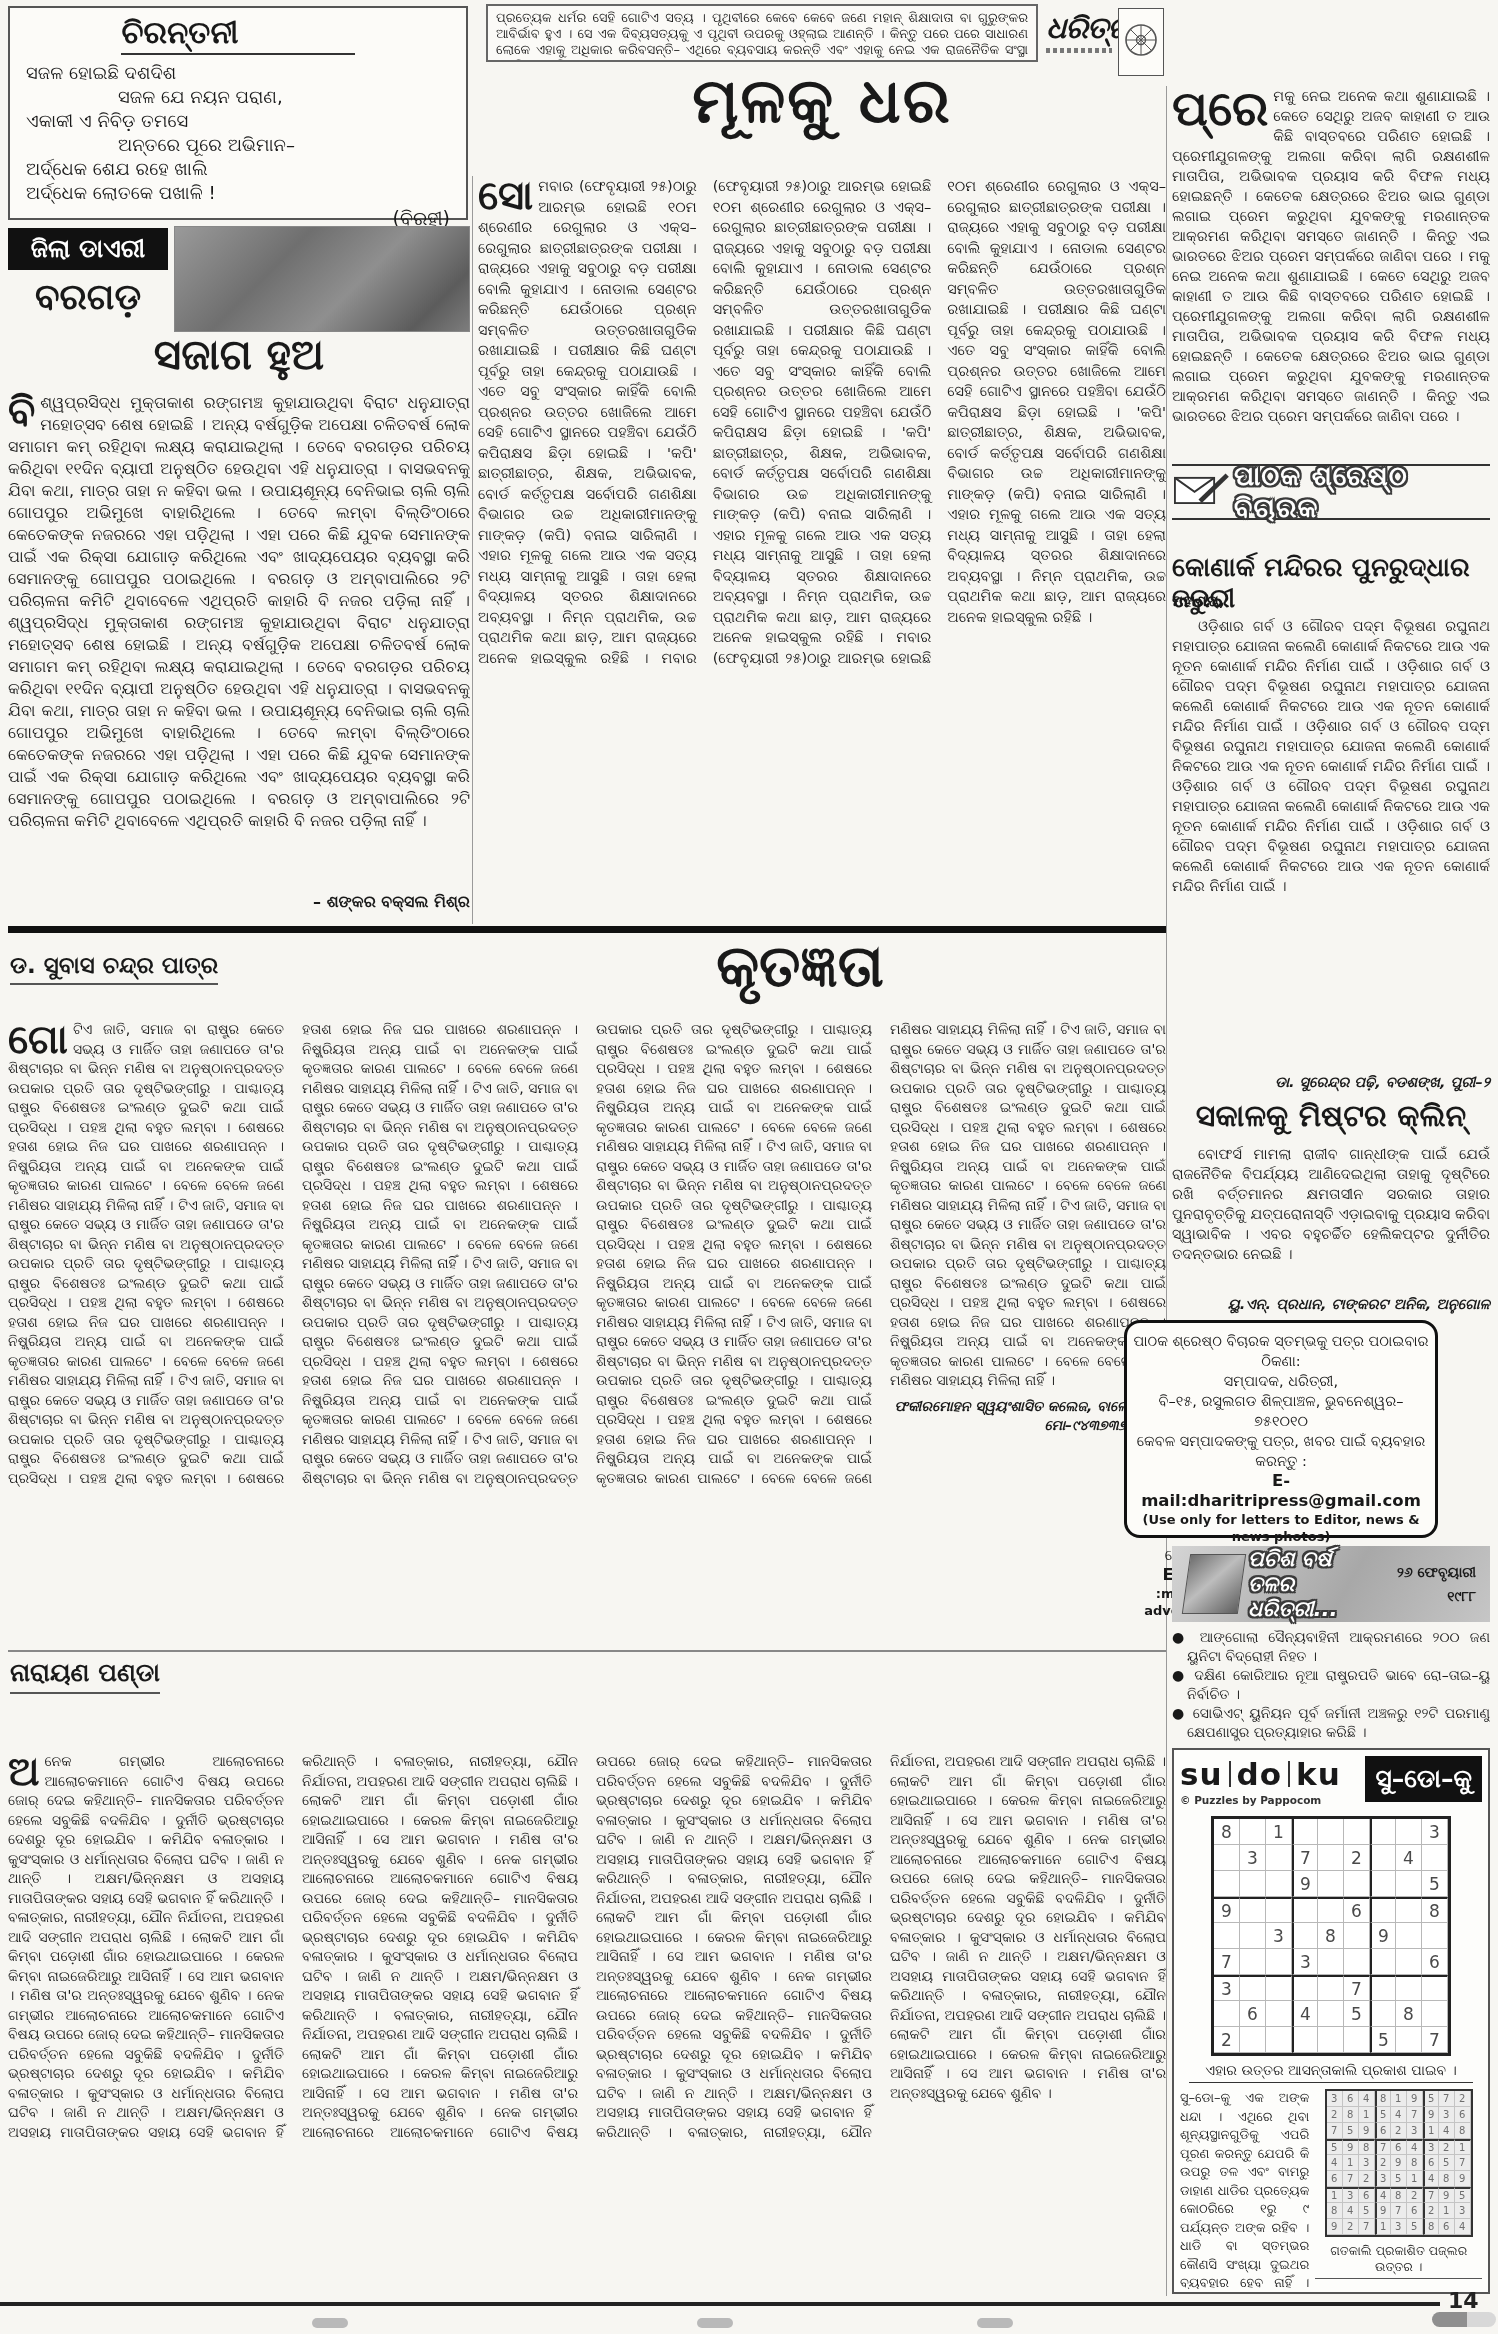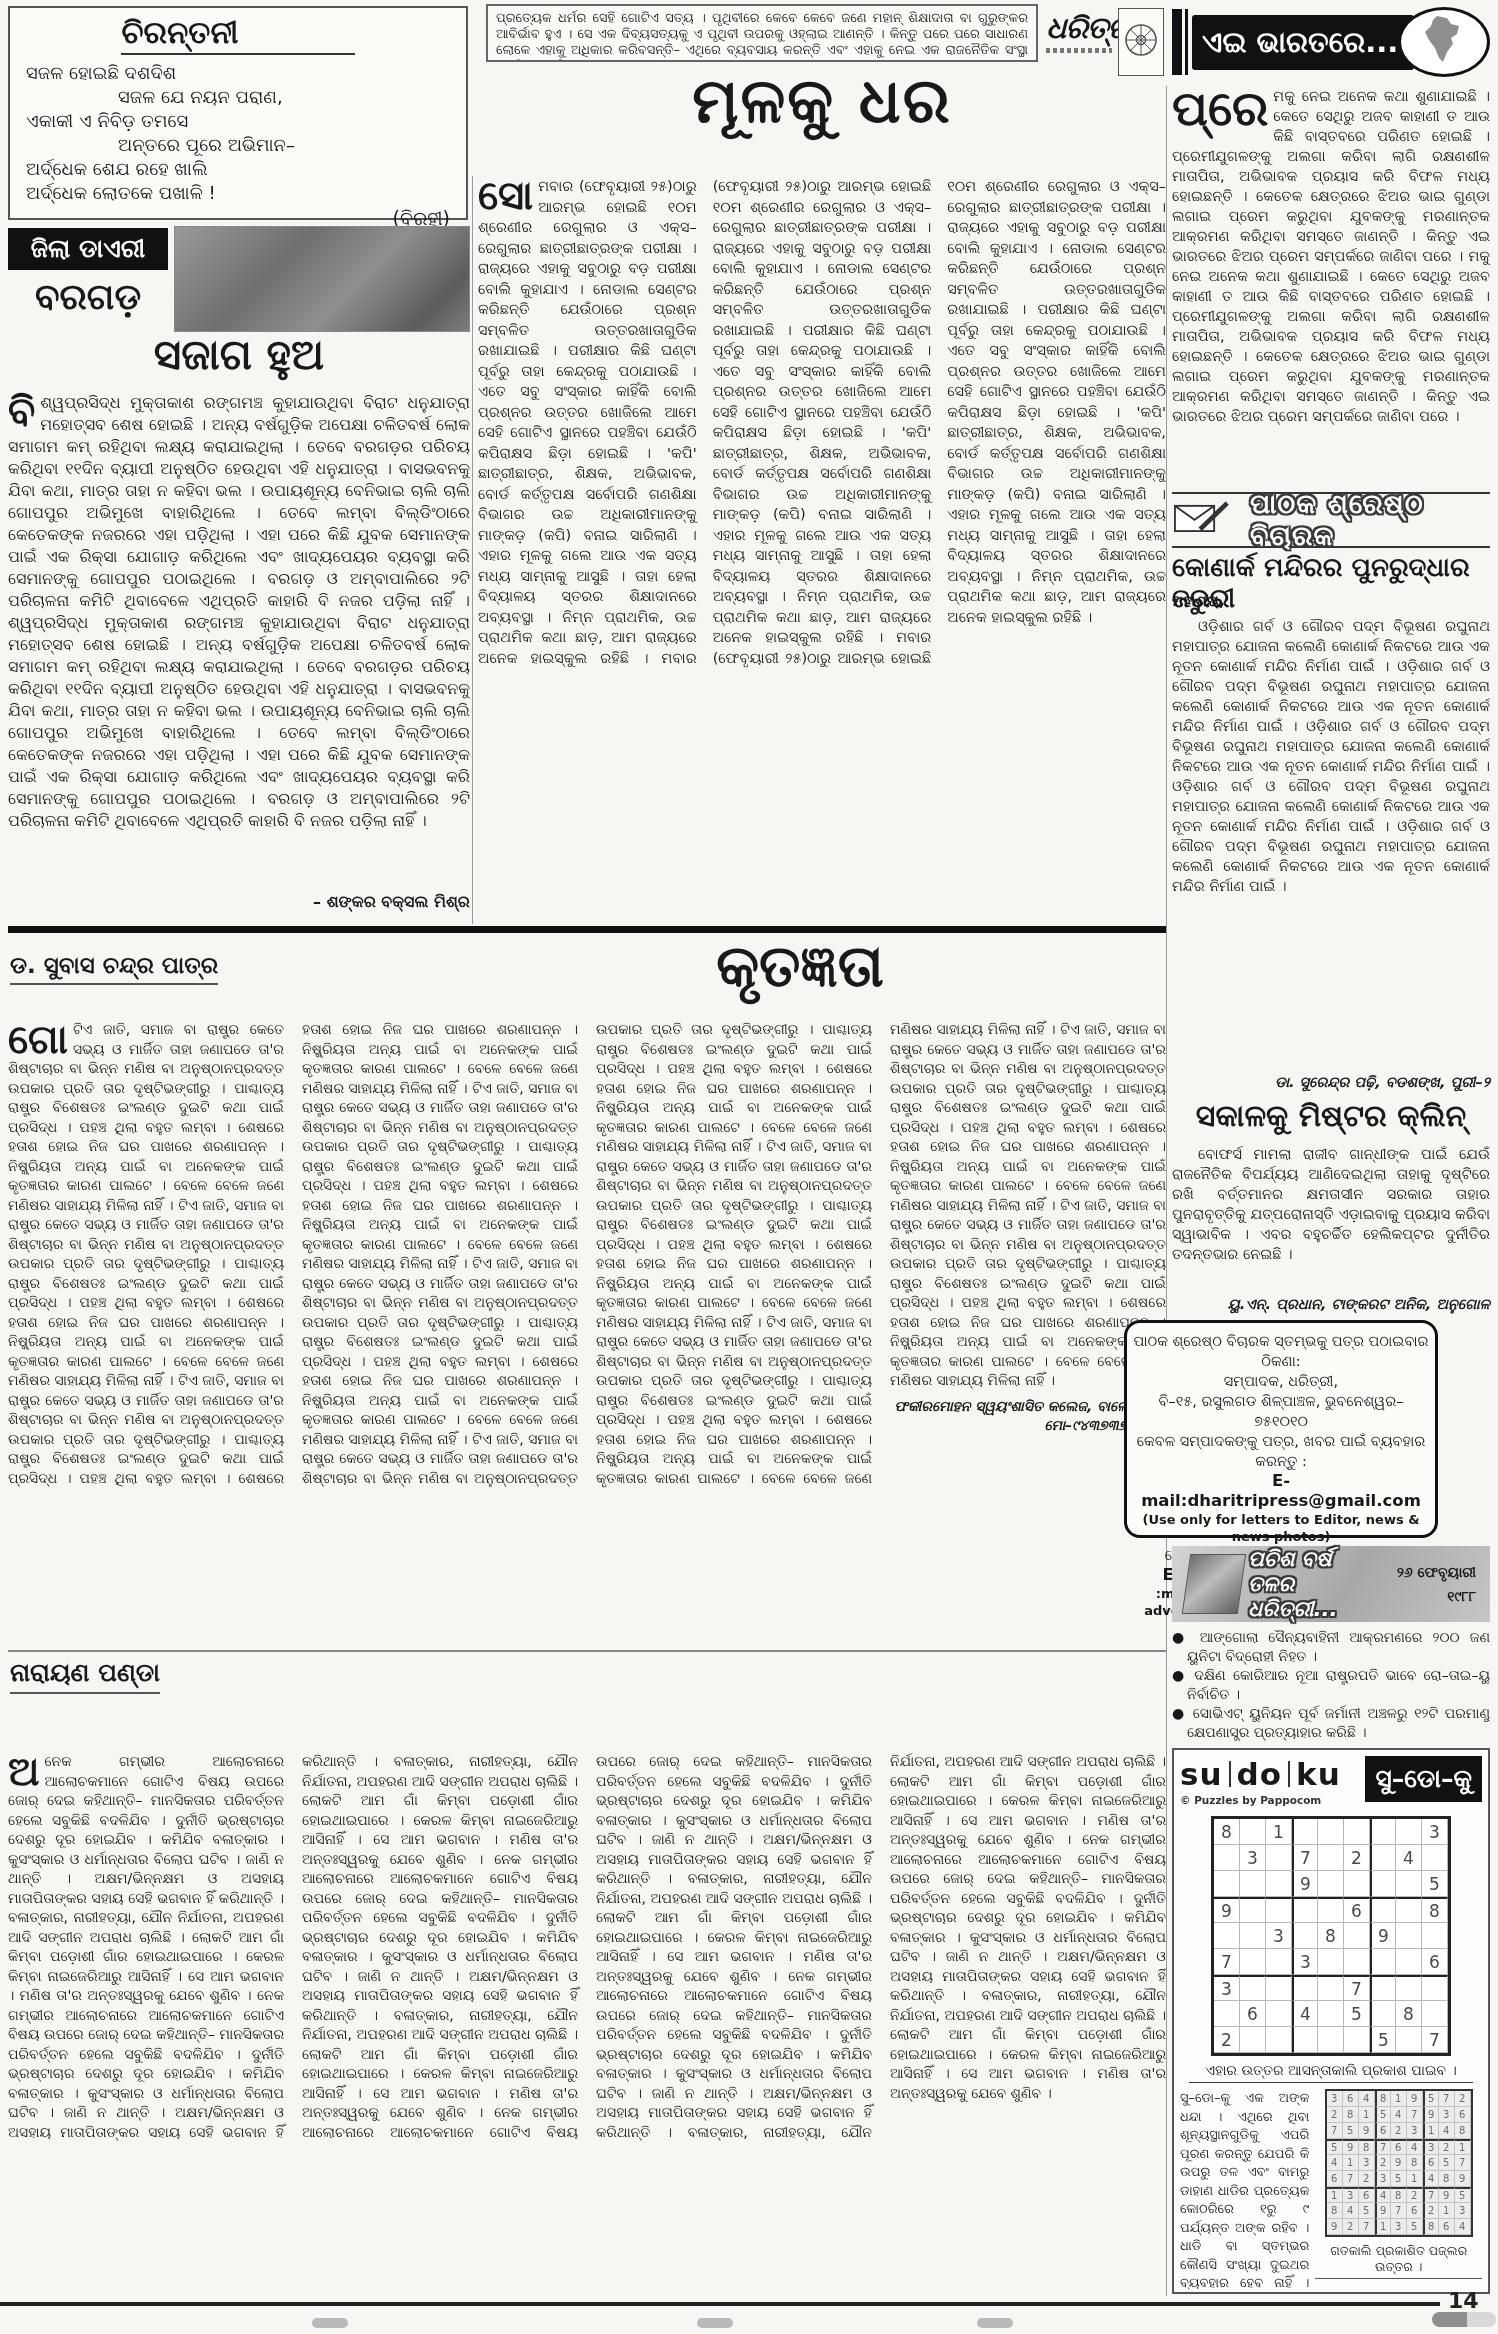--- a/index.html
+++ b/index.html
@@ -29,22 +29,22 @@
   .ei-banner{position:absolute;left:1172px;top:6px;width:318px;height:72px;display:flex;align-items:center;}
   .ei-bar1{width:10px;height:66px;background:#111;margin-right:3px;}
   .ei-bar2{width:3px;height:66px;background:#111;margin-right:4px;}
   .ei-black{flex:1;background:#111;color:#fff;font-size:29px;font-weight:bold;
     padding:10px 4px 10px 10px;border-radius:3px;}
   .ei-oval{width:86px;height:64px;background:#fff;border:3px solid #111;border-radius:50%;
     margin-left:-16px;display:flex;align-items:center;justify-content:center;flex-shrink:0;}
   
   .india-story{position:absolute;left:1172px;top:86px;width:318px;height:402px;font-size:14.5px;
     line-height:20px;text-align:justify;overflow:hidden;}
-  .pathaka{position:absolute;left:1172px;top:492px;width:318px;height:56px;border-top:2px solid #333;
-    border-bottom:2px solid #333;display:flex;align-items:center;gap:20px;padding:4px 2px;box-sizing:border-box;}
+  .pathaka{position:absolute;left:1172px;top:464px;width:318px;height:56px;border-top:2px solid #333;
+    border-bottom:2px solid #333;display:flex;align-items:center;gap:4px;padding:4px 2px;box-sizing:border-box;}
   .outline-text{color:#fff;font-weight:bold;
     text-shadow:-2px -2px 0 #3a3a3a,2px -2px 0 #3a3a3a,-2px 2px 0 #3a3a3a,2px 2px 0 #3a3a3a,
       0 2px 0 #3a3a3a,0 -2px 0 #3a3a3a,2px 0 0 #3a3a3a,-2px 0 0 #3a3a3a;}
   .pathaka-title{font-size:27px;letter-spacing:1px;}
   .letter1-hl{position:absolute;left:1172px;top:552px;width:318px;font-size:26px;font-weight:bold;}
   .salutation{position:absolute;left:1172px;top:592px;font-size:15px;font-weight:bold;}
   .letter-body{width:318px;font-size:14.5px;line-height:20px;text-align:justify;overflow:hidden;text-indent:26px;}
   .letter1-body{position:absolute;left:1172px;top:616px;height:456px;}
   .letter-sig{position:absolute;left:1172px;width:318px;text-align:right;font-weight:bold;
     font-style:italic;font-size:14.5px;}
@@ -172,32 +172,20 @@
         <g stroke="#555" stroke-width="1">
           <line x1="18" y1="13" x2="18" y2="43"></line>
             <line x1="3" y1="28" x2="33" y2="28"></line>
           <line x1="7.4" y1="17.4" x2="28.6" y2="38.6"></line>
             <line x1="28.6" y1="17.4" x2="7.4" y2="38.6"></line>
         </g>
       </svg>
     </span>
   </div>
 
-  <div class="ei-banner">
-    <div class="ei-bar1"></div>
-    <div class="ei-bar2"></div>
-    <div class="ei-black">ଏଇ ଭାରତରେ...</div>
-    <div class="ei-oval">
-      <span>
-        <svg width="46" height="52" viewBox="0 0 46 52">
-          <path d="M16,2 L26,4 L30,10 L38,12 L36,20 L30,24 L32,30 L26,38 L22,48 L18,44 L14,34 L8,26 L4,18 L10,12 L12,6 Z" fill="#8f8f8f"></path>
-        </svg>
-      </span>
-    </div>
-  </div>
 
   <div class="india-story">
     <span class="dc dc-big">ପ୍ରେ</span><span>ମକୁ ନେଇ ଅନେକ କଥା ଶୁଣାଯାଇଛି । କେତେ ସେଥିରୁ ଅଜବ କାହାଣୀ ତ ଆଉ କିଛି ବାସ୍ତବରେ ପରିଣତ ହୋଇଛି । ପ୍ରେମୀଯୁଗଳଙ୍କୁ ଅଲଗା କରିବା ଲାଗି ରକ୍ଷଣଶୀଳ ମାତାପିତା, ଅଭିଭାବକ ପ୍ରୟାସ କରି ବିଫଳ ମଧ୍ୟ ହୋଇଛନ୍ତି । କେତେକ କ୍ଷେତ୍ରରେ ଝିଅର ଭାଇ ଗୁଣ୍ଡା ଲଗାଇ ପ୍ରେମ କରୁଥିବା ଯୁବକଙ୍କୁ ମରଣାନ୍ତକ ଆକ୍ରମଣ କରିଥିବା ସମସ୍ତେ ଜାଣନ୍ତି । କିନ୍ତୁ ଏଇ ଭାରତରେ ଝିଅର ପ୍ରେମ ସମ୍ପର୍କରେ ଜାଣିବା ପରେ । ମକୁ ନେଇ ଅନେକ କଥା ଶୁଣାଯାଇଛି । କେତେ ସେଥିରୁ ଅଜବ କାହାଣୀ ତ ଆଉ କିଛି ବାସ୍ତବରେ ପରିଣତ ହୋଇଛି । ପ୍ରେମୀଯୁଗଳଙ୍କୁ ଅଲଗା କରିବା ଲାଗି ରକ୍ଷଣଶୀଳ ମାତାପିତା, ଅଭିଭାବକ ପ୍ରୟାସ କରି ବିଫଳ ମଧ୍ୟ ହୋଇଛନ୍ତି । କେତେକ କ୍ଷେତ୍ରରେ ଝିଅର ଭାଇ ଗୁଣ୍ଡା ଲଗାଇ ପ୍ରେମ କରୁଥିବା ଯୁବକଙ୍କୁ ମରଣାନ୍ତକ ଆକ୍ରମଣ କରିଥିବା ସମସ୍ତେ ଜାଣନ୍ତି । କିନ୍ତୁ ଏଇ ଭାରତରେ ଝିଅର ପ୍ରେମ ସମ୍ପର୍କରେ ଜାଣିବା ପରେ ।</span>
   </div>
 
   <h1 class="edit-hl" style="margin:0;">ମୂଳକୁ ଧର</h1>
   <div class="edit-body">
     <span class="dc">ସୋ</span><span>ମବାର (ଫେବୃୟାରୀ ୨୫)ଠାରୁ ଆରମ୍ଭ ହୋଇଛି ୧୦ମ ଶ୍ରେଣୀର ରେଗୁଲାର ଓ ଏକ୍ସ–ରେଗୁଲାର ଛାତ୍ରୀଛାତ୍ରଙ୍କ ପରୀକ୍ଷା । ରାଜ୍ୟରେ ଏହାକୁ ସବୁଠାରୁ ବଡ଼ ପରୀକ୍ଷା ବୋଲି କୁହାଯାଏ । ନୋଡାଲ ସେଣ୍ଟର କରିଛନ୍ତି ଯେଉଁଠାରେ ପ୍ରଶ୍ନ ସମ୍ବଳିତ ଉତ୍ତରଖାତାଗୁଡିକ ରଖାଯାଇଛି । ପରୀକ୍ଷାର କିଛି ଘଣ୍ଟା ପୂର୍ବରୁ ତାହା କେନ୍ଦ୍ରକୁ ପଠାଯାଉଛି । ଏତେ ସବୁ ସଂସ୍କାର କାହିଁକି ବୋଲି ପ୍ରଶ୍ନର ଉତ୍ତର ଖୋଜିଲେ ଆମେ ସେହି ଗୋଟିଏ ସ୍ଥାନରେ ପହଞ୍ଚିବା ଯେଉଁଠି କପିରାକ୍ଷସ ଛିଡ଼ା ହୋଇଛି । 'କପି' ଛାତ୍ରୀଛାତ୍ର, ଶିକ୍ଷକ, ଅଭିଭାବକ, ବୋର୍ଡ କର୍ତ୍ତୃପକ୍ଷ ସର୍ବୋପରି ଗଣଶିକ୍ଷା ବିଭାଗର ଉଚ୍ଚ ଅଧିକାରୀମାନଙ୍କୁ ମାଙ୍କଡ଼ (କପି) ବନାଇ ସାରିଲାଣି । ଏହାର ମୂଳକୁ ଗଲେ ଆଉ ଏକ ସତ୍ୟ ମଧ୍ୟ ସାମ୍ନାକୁ ଆସୁଛି । ତାହା ହେଲା ବିଦ୍ୟାଳୟ ସ୍ତରର ଶିକ୍ଷାଦାନରେ ଅବ୍ୟବସ୍ଥା । ନିମ୍ନ ପ୍ରାଥମିକ, ଉଚ୍ଚ ପ୍ରାଥମିକ କଥା ଛାଡ଼, ଆମ ରାଜ୍ୟରେ ଅନେକ ହାଇସ୍କୁଲ ରହିଛି । ମବାର (ଫେବୃୟାରୀ ୨୫)ଠାରୁ ଆରମ୍ଭ ହୋଇଛି ୧୦ମ ଶ୍ରେଣୀର ରେଗୁଲାର ଓ ଏକ୍ସ–ରେଗୁଲାର ଛାତ୍ରୀଛାତ୍ରଙ୍କ ପରୀକ୍ଷା । ରାଜ୍ୟରେ ଏହାକୁ ସବୁଠାରୁ ବଡ଼ ପରୀକ୍ଷା ବୋଲି କୁହାଯାଏ । ନୋଡାଲ ସେଣ୍ଟର କରିଛନ୍ତି ଯେଉଁଠାରେ ପ୍ରଶ୍ନ ସମ୍ବଳିତ ଉତ୍ତରଖାତାଗୁଡିକ ରଖାଯାଇଛି । ପରୀକ୍ଷାର କିଛି ଘଣ୍ଟା ପୂର୍ବରୁ ତାହା କେନ୍ଦ୍ରକୁ ପଠାଯାଉଛି । ଏତେ ସବୁ ସଂସ୍କାର କାହିଁକି ବୋଲି ପ୍ରଶ୍ନର ଉତ୍ତର ଖୋଜିଲେ ଆମେ ସେହି ଗୋଟିଏ ସ୍ଥାନରେ ପହଞ୍ଚିବା ଯେଉଁଠି କପିରାକ୍ଷସ ଛିଡ଼ା ହୋଇଛି । 'କପି' ଛାତ୍ରୀଛାତ୍ର, ଶିକ୍ଷକ, ଅଭିଭାବକ, ବୋର୍ଡ କର୍ତ୍ତୃପକ୍ଷ ସର୍ବୋପରି ଗଣଶିକ୍ଷା ବିଭାଗର ଉଚ୍ଚ ଅଧିକାରୀମାନଙ୍କୁ ମାଙ୍କଡ଼ (କପି) ବନାଇ ସାରିଲାଣି । ଏହାର ମୂଳକୁ ଗଲେ ଆଉ ଏକ ସତ୍ୟ ମଧ୍ୟ ସାମ୍ନାକୁ ଆସୁଛି । ତାହା ହେଲା ବିଦ୍ୟାଳୟ ସ୍ତରର ଶିକ୍ଷାଦାନରେ ଅବ୍ୟବସ୍ଥା । ନିମ୍ନ ପ୍ରାଥମିକ, ଉଚ୍ଚ ପ୍ରାଥମିକ କଥା ଛାଡ଼, ଆମ ରାଜ୍ୟରେ ଅନେକ ହାଇସ୍କୁଲ ରହିଛି । ମବାର (ଫେବୃୟାରୀ ୨୫)ଠାରୁ ଆରମ୍ଭ ହୋଇଛି ୧୦ମ ଶ୍ରେଣୀର ରେଗୁଲାର ଓ ଏକ୍ସ–ରେଗୁଲାର ଛାତ୍ରୀଛାତ୍ରଙ୍କ ପରୀକ୍ଷା । ରାଜ୍ୟରେ ଏହାକୁ ସବୁଠାରୁ ବଡ଼ ପରୀକ୍ଷା ବୋଲି କୁହାଯାଏ । ନୋଡାଲ ସେଣ୍ଟର କରିଛନ୍ତି ଯେଉଁଠାରେ ପ୍ରଶ୍ନ ସମ୍ବଳିତ ଉତ୍ତରଖାତାଗୁଡିକ ରଖାଯାଇଛି । ପରୀକ୍ଷାର କିଛି ଘଣ୍ଟା ପୂର୍ବରୁ ତାହା କେନ୍ଦ୍ରକୁ ପଠାଯାଉଛି । ଏତେ ସବୁ ସଂସ୍କାର କାହିଁକି ବୋଲି ପ୍ରଶ୍ନର ଉତ୍ତର ଖୋଜିଲେ ଆମେ ସେହି ଗୋଟିଏ ସ୍ଥାନରେ ପହଞ୍ଚିବା ଯେଉଁଠି କପିରାକ୍ଷସ ଛିଡ଼ା ହୋଇଛି । 'କପି' ଛାତ୍ରୀଛାତ୍ର, ଶିକ୍ଷକ, ଅଭିଭାବକ, ବୋର୍ଡ କର୍ତ୍ତୃପକ୍ଷ ସର୍ବୋପରି ଗଣଶିକ୍ଷା ବିଭାଗର ଉଚ୍ଚ ଅଧିକାରୀମାନଙ୍କୁ ମାଙ୍କଡ଼ (କପି) ବନାଇ ସାରିଲାଣି । ଏହାର ମୂଳକୁ ଗଲେ ଆଉ ଏକ ସତ୍ୟ ମଧ୍ୟ ସାମ୍ନାକୁ ଆସୁଛି । ତାହା ହେଲା ବିଦ୍ୟାଳୟ ସ୍ତରର ଶିକ୍ଷାଦାନରେ ଅବ୍ୟବସ୍ଥା । ନିମ୍ନ ପ୍ରାଥମିକ, ଉଚ୍ଚ ପ୍ରାଥମିକ କଥା ଛାଡ଼, ଆମ ରାଜ୍ୟରେ ଅନେକ ହାଇସ୍କୁଲ ରହିଛି ।</span>
   </div>
   <div class="vrule1"></div>

